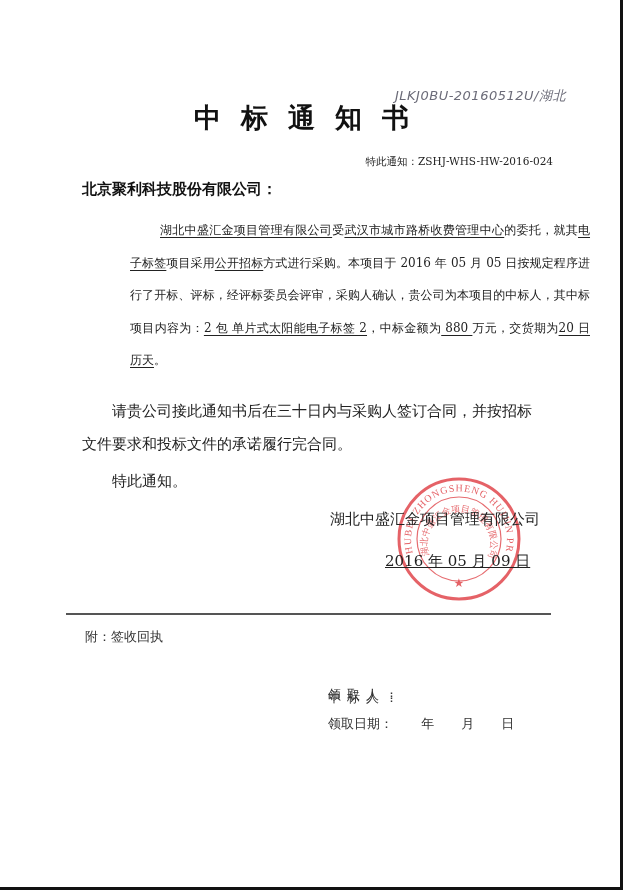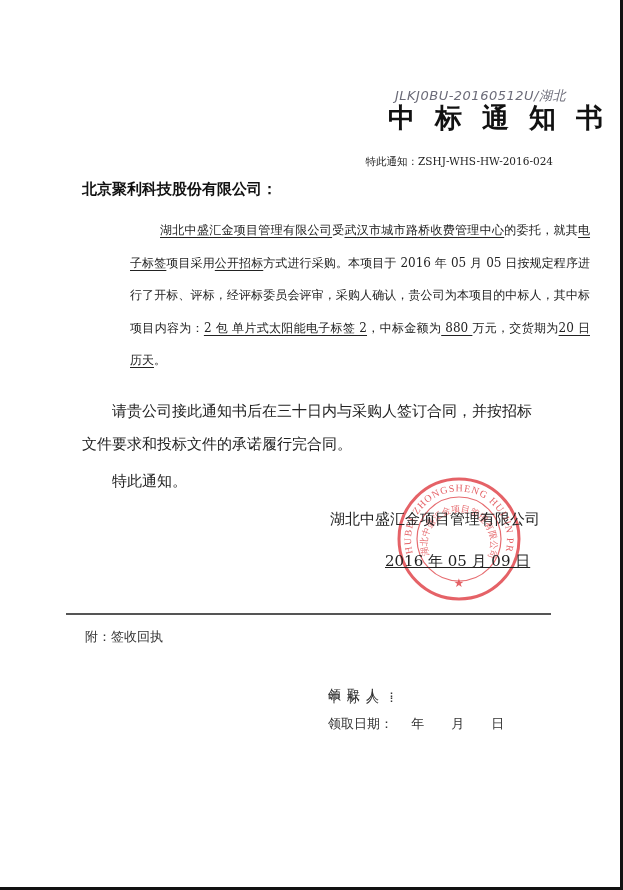--- a/index.html
+++ b/index.html
@@ -11,21 +11,21 @@
     }
     .page-border-right { position: absolute; left: 620px; top: 0; width: 3px; height: 890px; background: #111; }
     .page-border-bottom { position: absolute; left: 0; top: 887px; width: 623px; height: 3px; background: #111; }
 
     .handwritten {
       position: absolute; left: 395px; top: 52px;
       font-family: "DejaVu Sans", sans-serif; font-size: 13px; color: #6b6b78;
       letter-spacing: 0.5px; font-style: italic; margin-top: 35px;
     }
     .title {
-      position: absolute; left: 0; width: 623px; top: 100px; text-align: right;
+      position: absolute; left: 0; width: 623px; top: 100px; text-align: center;
       font-family: "DejaVu Sans", sans-serif; font-weight: bold; font-size: 27px;
       letter-spacing: 20px; color: #111;
     }
     .project-no {
       position: absolute; right: 70px; top: 155px;
       font-size: 10.5px; color: #222;
     }
     .addressee {
       position: absolute; left: 82px; top: 180px;
       font-family: "DejaVu Sans", sans-serif; font-weight: bold; font-size: 15px; color: #111;
@@ -46,21 +46,21 @@
     .seal {
       position: absolute; left: 395px; top: 475px; width: 128px; height: 128px; z-index: 1;
     }
 
     .divider { position: absolute; left: 66px; top: 613px; width: 485px; height: 2px; background: #555; }
     .attach { position: absolute; left: 85px; top: 628px; font-size: 13px; color: #333; }
     .receipt { position: absolute; left: 328px; font-size: 13px; color: #333; }
     .r1 { top: 689px; letter-spacing: 6px; }
     .r2 { top: 686px; letter-spacing: 6px; }
     .r3 { top: 715px; }
-    .r3 .ymd { display: inline-block; margin-left: 14px; font-family: Liberation Serif, serif; }
+    .r3 .ymd { display: inline-block; margin-left: 24px; font-family: Liberation Serif, serif; }
     .r3 .ymd span { display: inline-block; width: 40px; }
   </style>
 </head>
 <body>
 
 <div class="page-border-right"></div>
 <div class="page-border-bottom"></div>
 
 <div class="handwritten">JLKJ0BU-20160512U/湖北</div>
 

